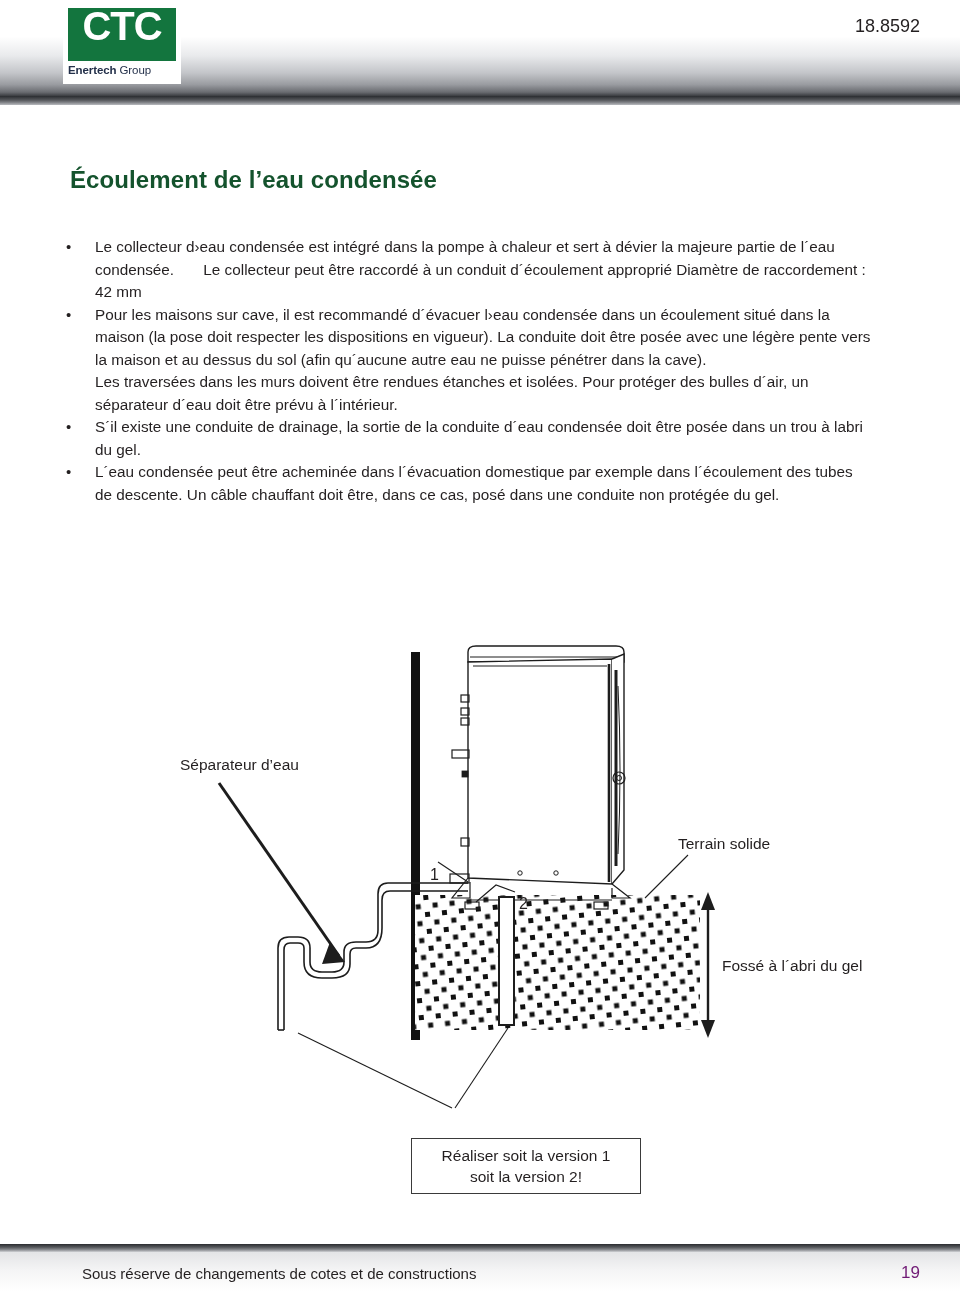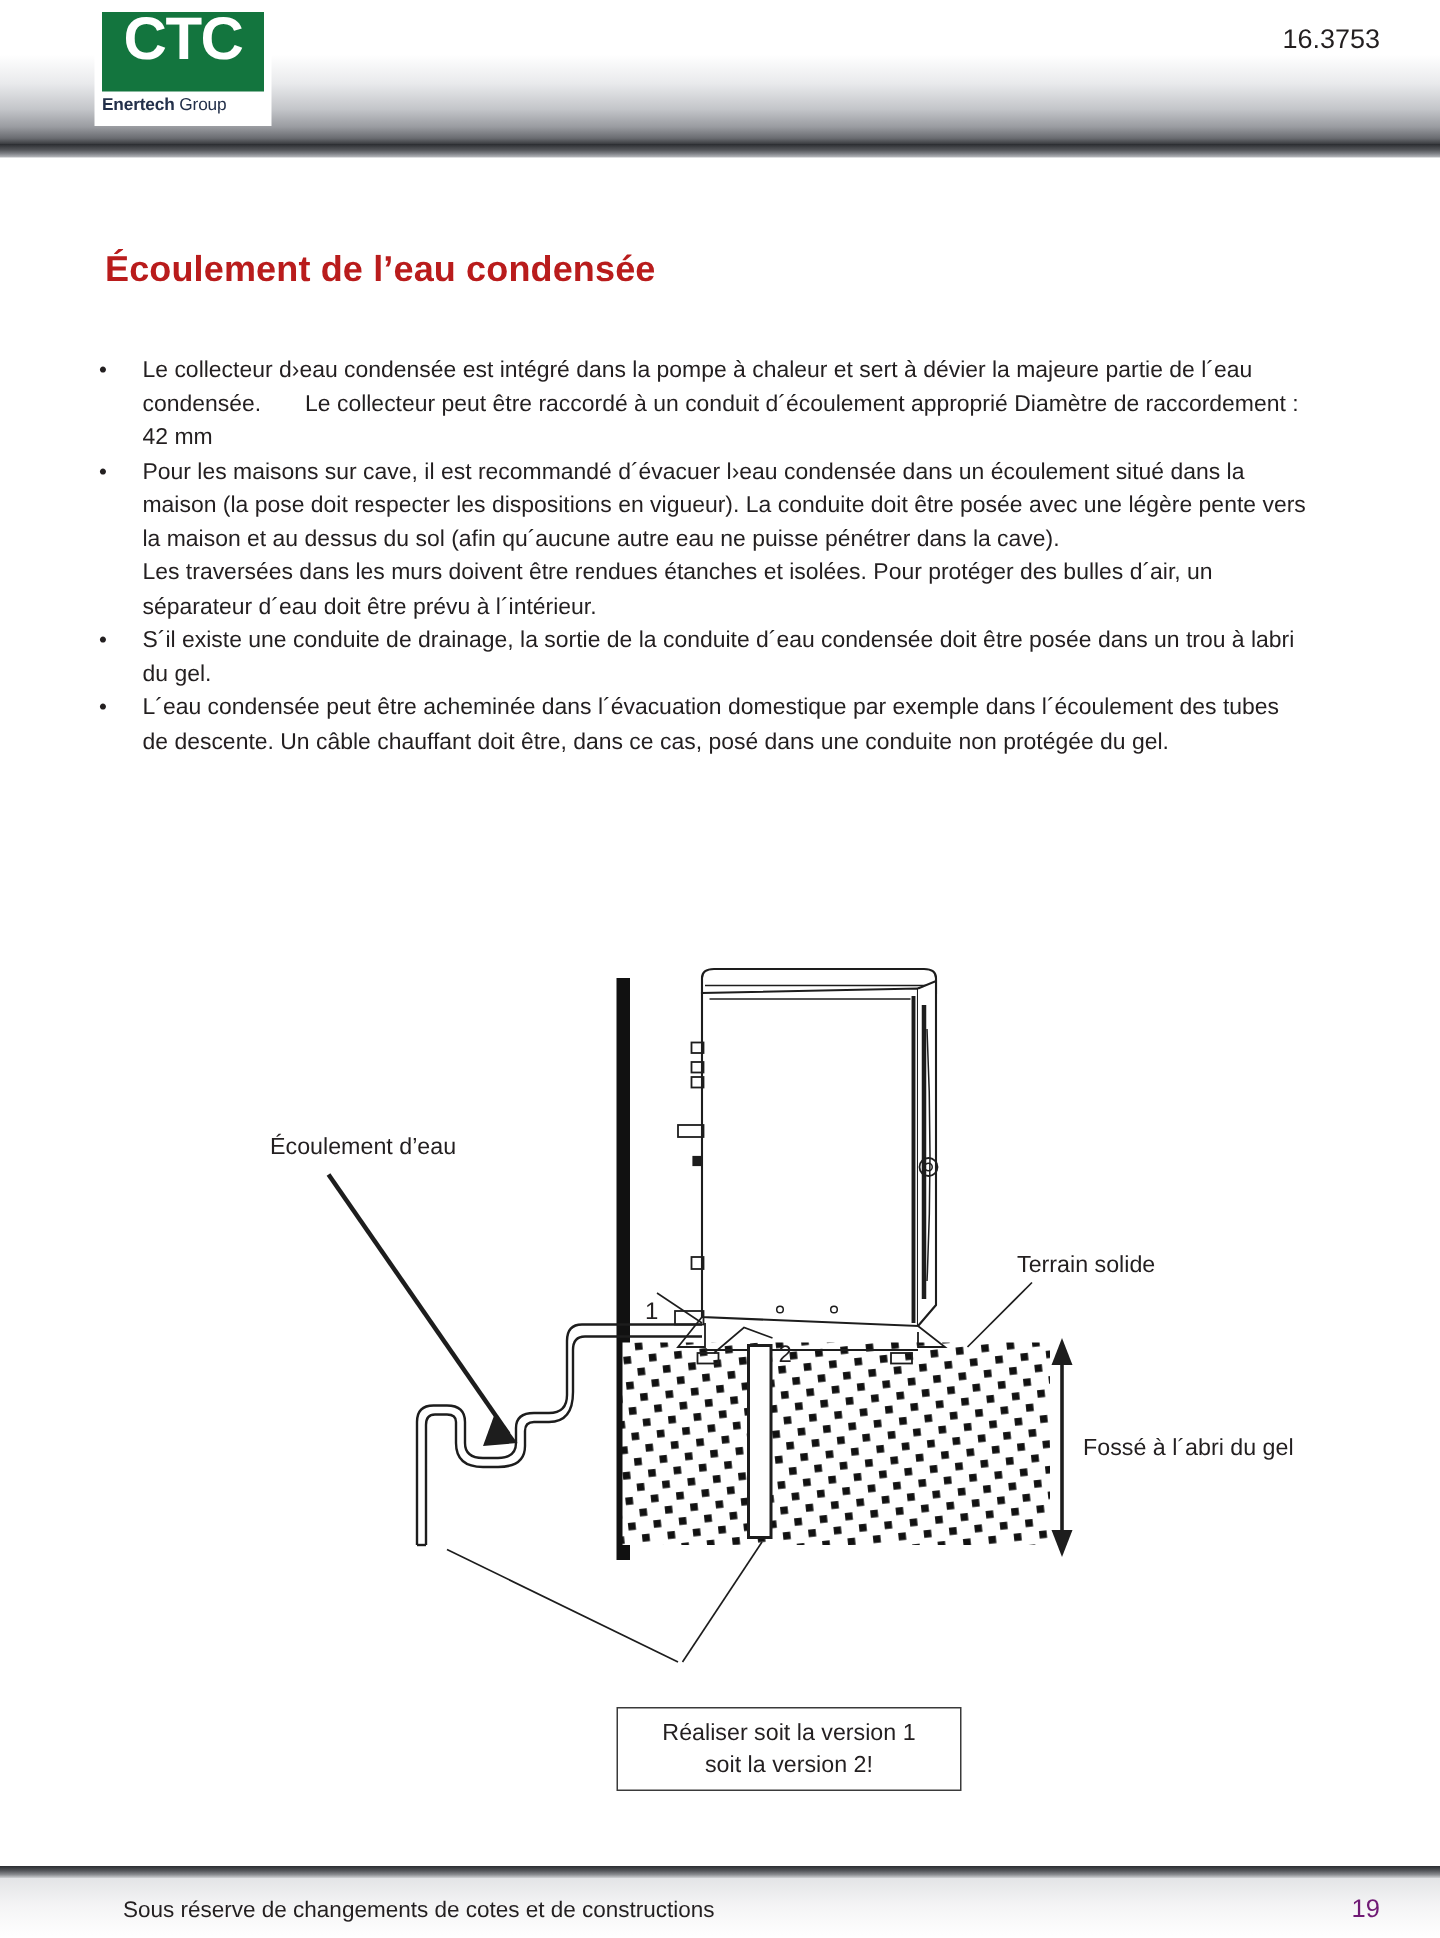--- a/index.html
+++ b/index.html
@@ -46,21 +46,21 @@
     position:absolute;left:240px;top:16px;width:520px;text-align:center;
     font-size:19px;line-height:28px;color:#231f20;
   }
   .header-date{
     position:absolute;right:40px;top:16px;font-size:18px;color:#231f20;
   }
 
   
   .page-title{
     position:absolute;left:70px;top:150px;
-    font-size:24px;font-weight:bold;color:#b91c1c;letter-spacing:0.1px;
+    font-size:24px;font-weight:bold;color:#14532d;letter-spacing:0.1px;
   }
 
   
   .body-block{
     position:absolute;left:63px;top:236px;width:810px;
     font-size:15.3px;line-height:22.5px;color:#231f20;
   }
   .para{position:relative;padding-left:32px;margin:0;}
   .para .bullet{
     position:absolute;left:3px;top:0px;font-size:15px;line-height:22.5px;
@@ -108,21 +108,21 @@
   <div class="header-rule"></div>
 
   <div class="logo">
     <div class="logo-mark">
       <div class="logo-ctc">CTC</div>
       <div class="bar"></div>
     </div>
     <div class="logo-sub"><b>Enertech</b><span> Group</span></div>
   </div>
 
-  <div class="header-date">16.3753</div>
+  <div class="header-date">18.8592</div>
 </div>
 
 <h1 class="page-title">Écoulement de l’eau condensée</h1>
 
 <div class="body-block" id="body-block">
     <div class="para"><span class="bullet">•</span><span>Le collecteur d›eau condensée est intégré dans la pompe à chaleur et sert à dévier la majeure partie de l´eau condensée. </span><span class="strong">Le collecteur peut être raccordé à un conduit d´écoulement approprié Diamètre de raccordement : 42 mm</span></div>
     <div class="para"><span class="bullet">•</span><span>Pour les maisons sur cave, il est recommandé d´évacuer l›eau condensée dans un écoulement situé dans la maison (la pose doit respecter les dispositions en vigueur). La conduite doit être posée avec une légère pente vers la maison et au dessus du sol (afin qu´aucune autre eau ne puisse pénétrer dans la cave).</span></div>
     <div class="para nobullet"><span>Les traversées dans les murs doivent être rendues étanches et isolées. Pour protéger des bulles d´air, un séparateur d´eau doit être prévu à l´intérieur.</span></div>
     <div class="para"><span class="bullet">•</span><span>S´il existe une conduite de drainage, la sortie de la conduite d´eau condensée doit être posée dans un  trou à labri du gel.</span></div>
     <div class="para"><span class="bullet">•</span><span>L´eau condensée peut être acheminée dans l´évacuation domestique par exemple dans l´écoulement des tubes de descente. Un câble chauffant doit être, dans ce cas, posé dans une conduite non protégée du gel.</span></div>
@@ -209,21 +209,21 @@
       <path d="M508 398 L455 478" stroke-width="1.1"></path>
     </g>
 
     <g stroke="#1d1d1d" stroke-width="2.4" fill="#1d1d1d">
       <path d="M708 272 L708 398"></path>
       <path d="M708 262 L701 280 L715 280 Z" stroke="none"></path>
       <path d="M708 408 L701 390 L715 390 Z" stroke="none"></path>
     </g>
   </svg>
 
-  <span class="dg-label" style="left:180px;top:126px;">Écoulement d’eau</span>
+  <span class="dg-label" style="left:180px;top:126px;">Séparateur d’eau</span>
   <span class="dg-label" style="left:678px;top:205px;">Terrain solide</span>
   <span class="dg-label" style="left:722px;top:327px;">Fossé à l´abri du gel</span>
   <span class="dg-num" style="left:430px;top:236px;">1</span>
   <span class="dg-num" style="left:519px;top:265px;">2</span>
 </div>
 
 <div class="callout-box">
   <div>
     <div>Réaliser soit la version 1</div>
     <div>soit la version 2!</div>

